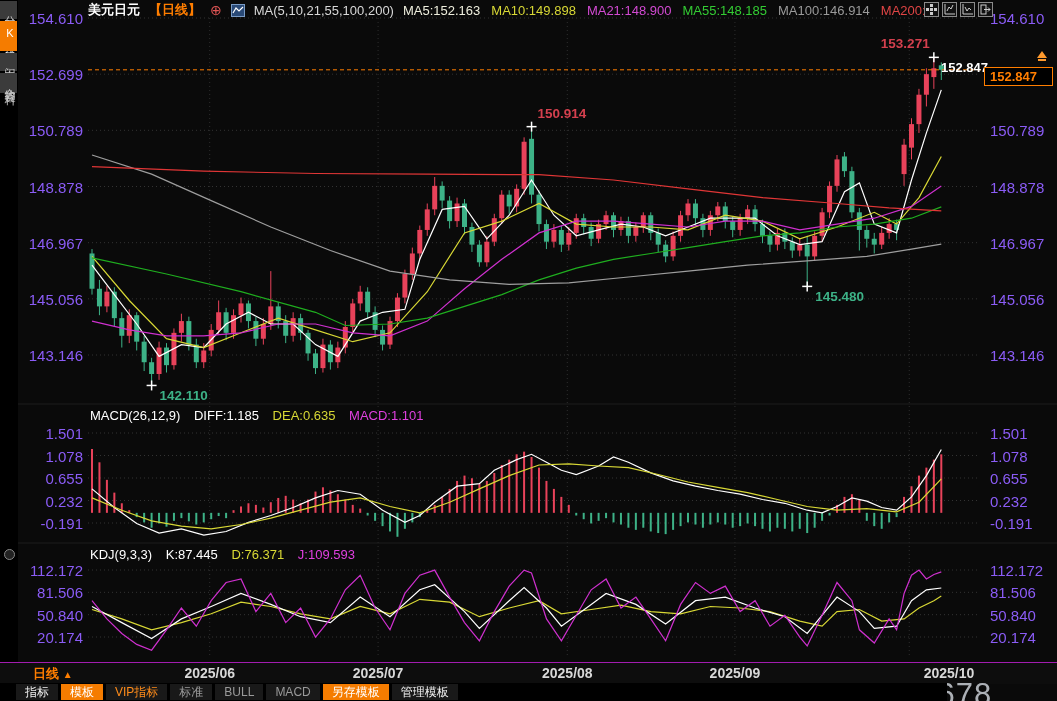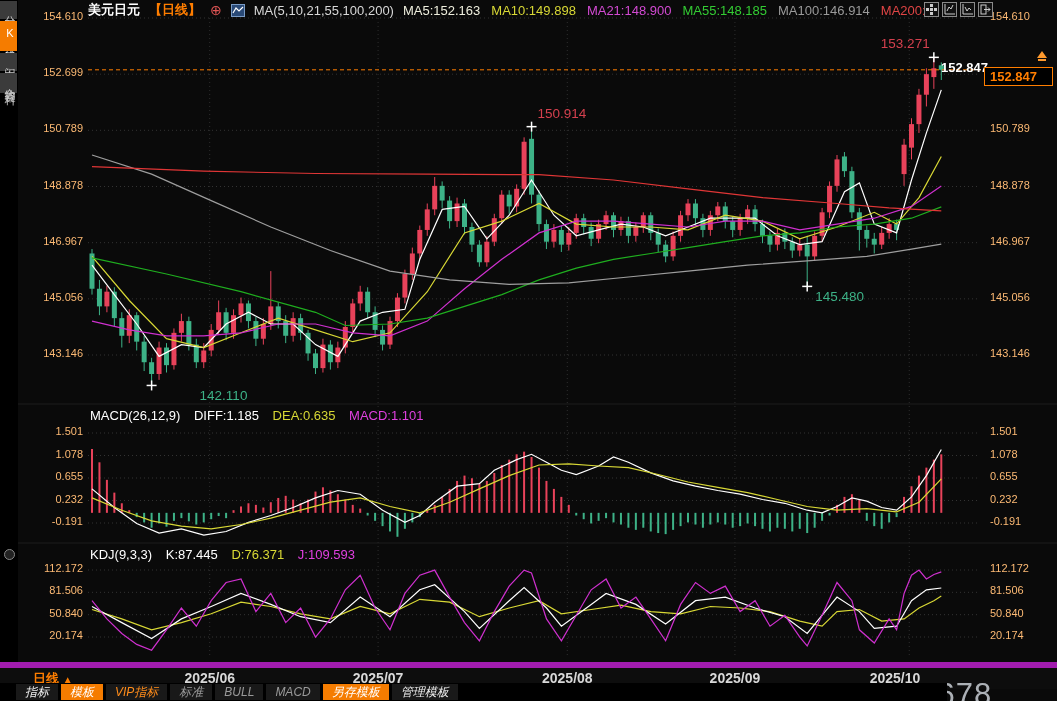--- a/index.html
+++ b/index.html
@@ -20,41 +20,41 @@
 
   .sidebar{position:absolute;left:0;top:0;width:18px;height:662px;background:#000;z-index:12;
            display:flex;flex-direction:column;gap:2px;padding-top:1px;box-sizing:border-box;}
   .side-tab{writing-mode:vertical-rl;text-orientation:upright;width:17px;background:#3b3b3b;
             color:#c9c9c9;font-size:11px;letter-spacing:2px;padding:6px 0;text-align:center;
             box-sizing:border-box;}
   .side-tab.active{background:#f57c00;color:#fff;}
   .panel-gear{position:absolute;left:4px;top:549px;width:9px;height:9px;border:1px solid #888;
               border-radius:50%;z-index:12;background:#222;}
 
-  .tick{position:absolute;font-size:11px;color:#fdba74;z-index:2;white-space:nowrap;}
+  .tick{position:absolute;font-size:15px;color:#8b5cf6;z-index:2;white-space:nowrap;}
   .datelabel{position:absolute;font-size:14px;font-weight:bold;color:#d8d8d8;z-index:5;text-align:center;}
-  .ann{position:absolute;font-size:13.5px;font-weight:normal;z-index:3;white-space:nowrap;text-align:center;}
+  .ann{position:absolute;font-size:13.5px;font-weight:bold;z-index:3;white-space:nowrap;text-align:center;}
 
   .panel-head{position:absolute;font-size:13px;z-index:3;white-space:nowrap;}
   .panel-head span{margin-right:10px;}
 
   .price-ghost{position:absolute;left:941px;top:60px;color:#fff;font-weight:bold;font-size:13px;z-index:5;}
   .price-box{position:absolute;left:984px;top:67px;width:62px;height:17px;border:1px solid #ff7e00;
              background:#000;color:#ff7e00;font-weight:bold;font-size:13px;line-height:17px;
              padding-left:5px;z-index:6;}
   .price-arrow{position:absolute;left:1035px;top:50px;z-index:6;}
 
   .daterow{position:absolute;left:0;top:662px;width:1057px;height:21px;background:#0d0d0d;
-           border-top:6px solid #a21caf;z-index:4;}
+           border-top:1px solid #a21caf;z-index:4;}
   .period-btn{position:absolute;left:33px;top:2px;color:#ff7e00;font-weight:bold;font-size:13px;}
   .watermark{position:absolute;left:896px;top:645px;font-size:31px;color:#c3c8ce;opacity:.88;
              letter-spacing:1px;z-index:9;margin-top:32px;}
 
   .toolbar{position:absolute;left:0;top:683px;width:947px;height:18px;background:#000;display:flex;
-           gap:3px;align-items:center;padding-left:16px;box-sizing:border-box;font-size:12px;z-index:12;font-style:italic;}
+           gap:3px;align-items:center;padding-left:16px;box-sizing:border-box;font-size:12px;z-index:12;}
   .tbtn{padding:1px 9px;background:#191919;color:#f0f0f0;line-height:14px;}
   .tbtn.active{background:#f57c00;color:#fff;}
   .tbtn.vip{color:#ff8c1a;}
   .tbtn.dim{color:#9a9a9a;text-align:center;}
 </style>
 </head>
 <body>
 
 <div id="app">
   <svg id="chart-svg" width="1057" height="701">
@@ -544,21 +544,21 @@
       <div class="tick" style="position: absolute; left: 24px; top: 515px; width: 59px; text-align: right;">-0.191</div>
       <div class="tick" style="position: absolute; left: 990px; top: 515px;">-0.191</div>
       <div class="tick" style="position: absolute; left: 24px; top: 562px; width: 59px; text-align: right;">112.172</div>
       <div class="tick" style="position: absolute; left: 990px; top: 562px;">112.172</div>
       <div class="tick" style="position: absolute; left: 24px; top: 584.333px; width: 59px; text-align: right;">81.506</div>
       <div class="tick" style="position: absolute; left: 990px; top: 584.333px;">81.506</div>
       <div class="tick" style="position: absolute; left: 24px; top: 606.667px; width: 59px; text-align: right;">50.840</div>
       <div class="tick" style="position: absolute; left: 990px; top: 606.667px;">50.840</div>
       <div class="tick" style="position: absolute; left: 24px; top: 629px; width: 59px; text-align: right;">20.174</div>
       <div class="tick" style="position: absolute; left: 990px; top: 629px;">20.174</div>
-      <div class="ann" style="position: absolute; left: 159.6px; top: 388.455px; color: rgb(61, 178, 135); margin-left: 40px;">142.110</div>
+      <div class="ann" style="position: absolute; left: 159.6px; top: 388.455px; color: rgb(61, 178, 135);">142.110</div>
       <div class="ann" style="position: absolute; left: 815.2px; top: 289.389px; color: rgb(61, 178, 135);">145.480</div>
       <div class="ann" style="position: absolute; left: 537.55px; top: 105.649px; color: rgb(212, 64, 78);">150.914</div>
       <div class="ann" style="position: absolute; left: 880.85px; top: 36.3617px; color: rgb(212, 64, 78);">153.271</div>
     </div>
 
   <div class="panel-head" style="left:90px;top:408px;">
     <span style="color:#fff;">MACD(26,12,9)</span>
     <span style="color:#fff;">DIFF:1.185</span>
     <span style="color:#d8d835;">DEA:0.635</span>
     <span style="color:#e040e0;">MACD:1.101</span>
@@ -582,21 +582,21 @@
 
   <div class="daterow">
     <span class="period-btn">
       <span>日线</span>
       <span style="font-size:10px;">▲</span>
     </span>
   <div class="datelabel" style="position: absolute; left: 169.71px; top: 2px; width: 80px;">2025/06</div>
       <div class="datelabel" style="position: absolute; left: 338.08px; top: 2px; width: 80px;">2025/07</div>
       <div class="datelabel" style="position: absolute; left: 527.31px; top: 2px; width: 80px;">2025/08</div>
       <div class="datelabel" style="position: absolute; left: 694.935px; top: 2px; width: 80px;">2025/09</div>
-      <div class="datelabel" style="position: absolute; left: 855px; top: 2px; width: 80px; text-align: center;">2025/10</div>
+      <div class="datelabel" style="position: absolute; left: 909px; top: 2px; width: 80px; text-align: center;">2025/10</div>
     </div>
 
   <div class="watermark">FX678</div>
 
   <div class="toolbar" id="toolbar">
       <div class="tbtn">指标</div>
       <div class="tbtn active">模板</div>
       <div class="tbtn vip">VIP指标</div>
       <div class="tbtn dim">标准</div>
       <div class="tbtn dim">BULL</div>

